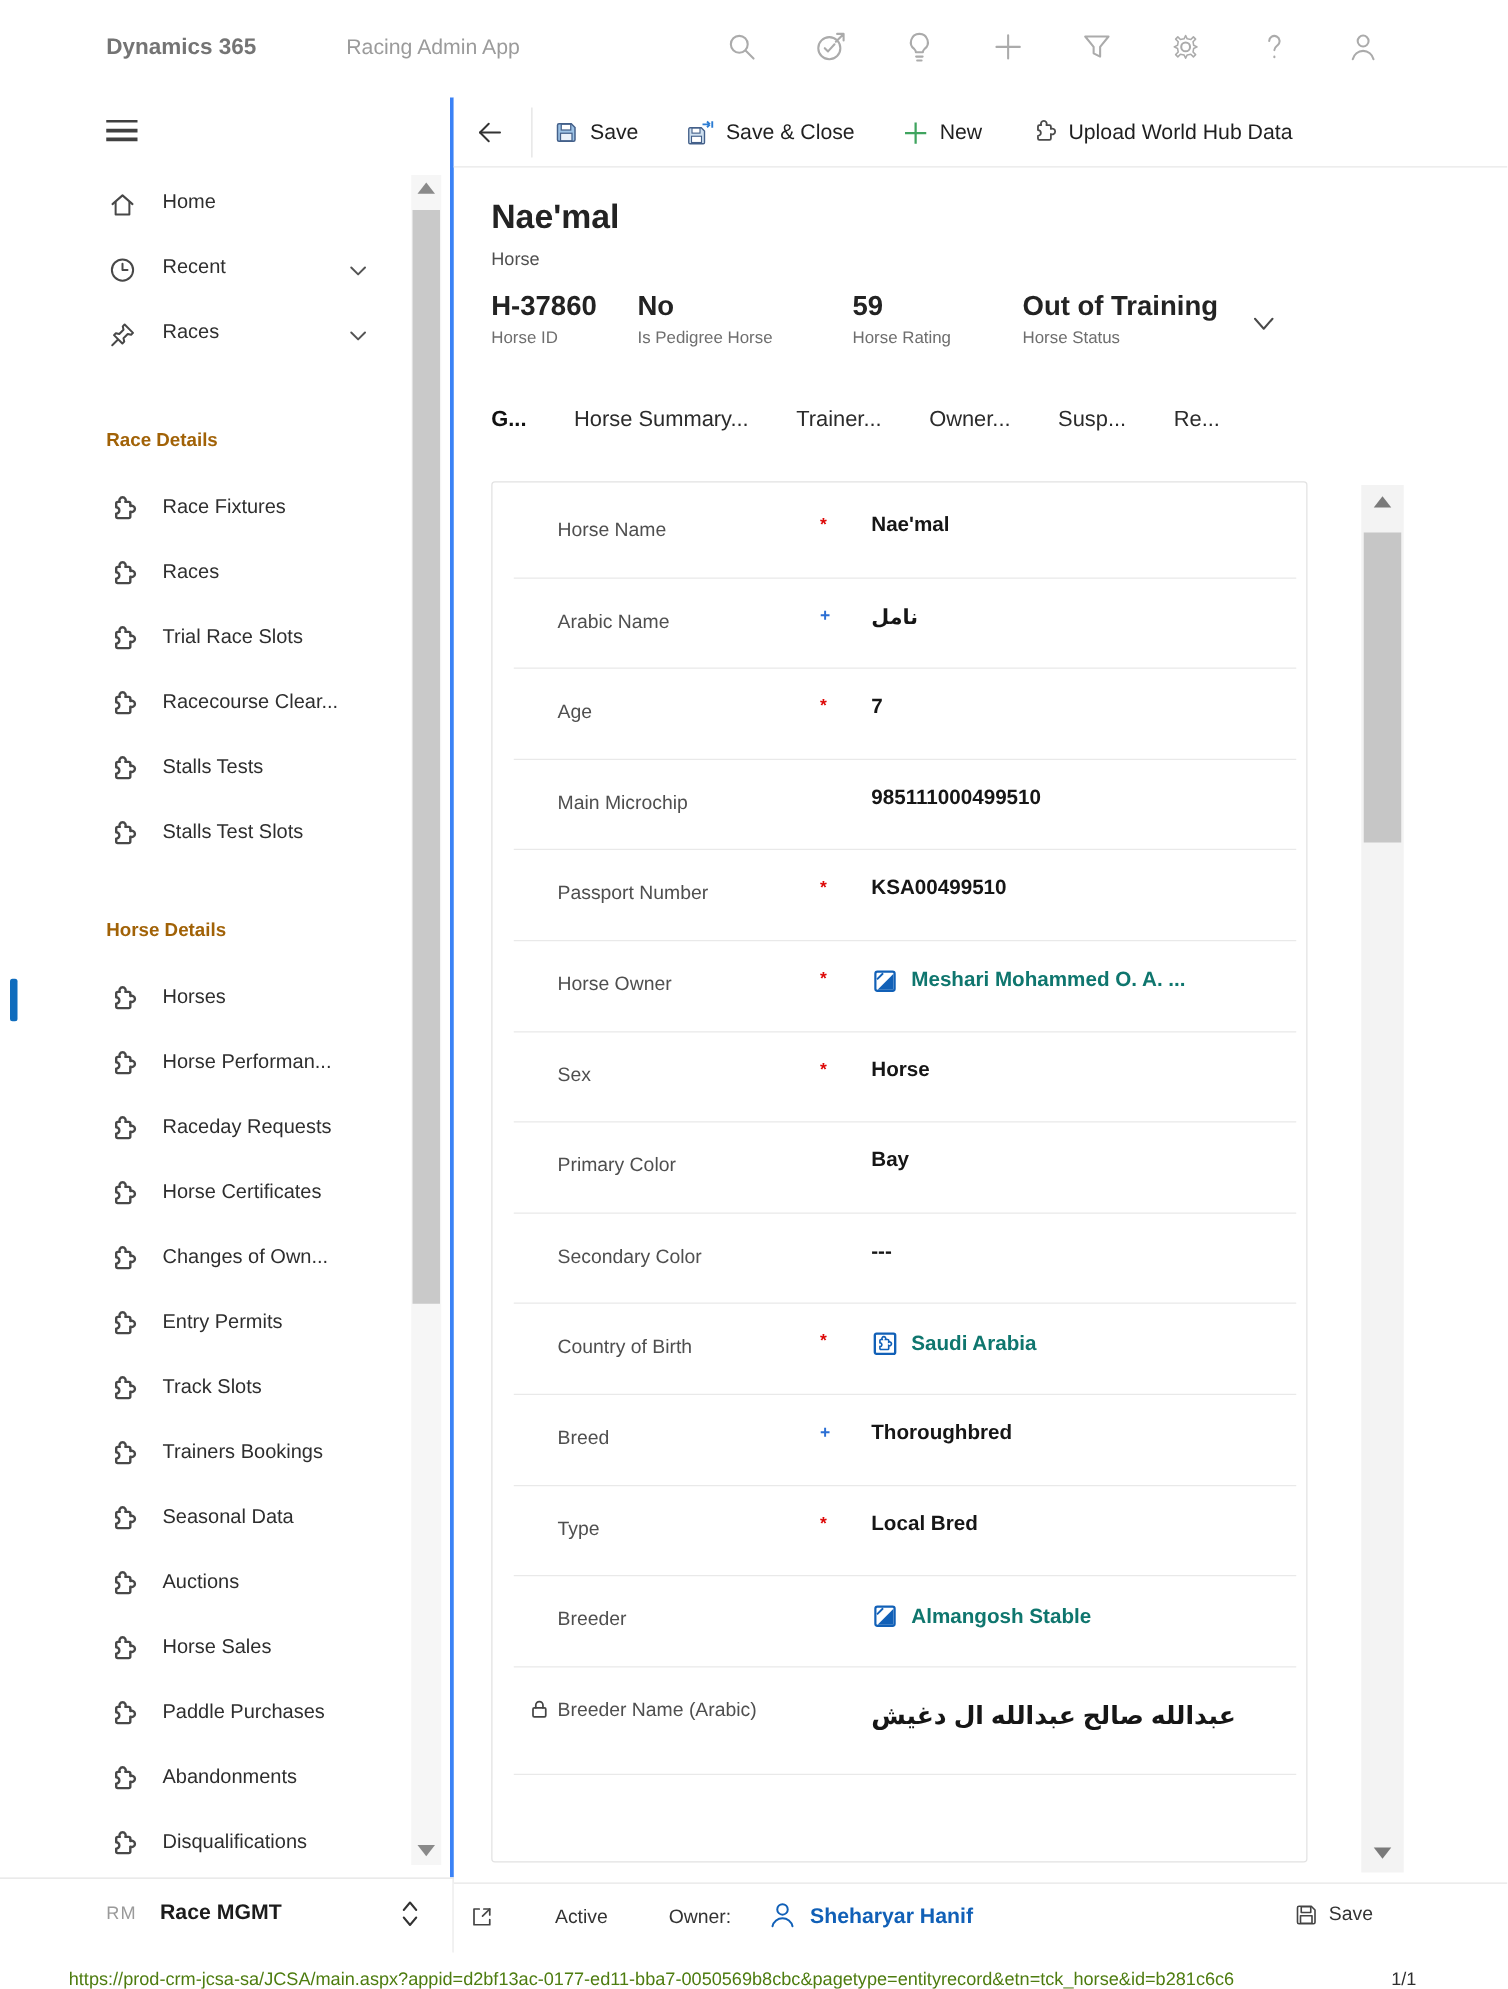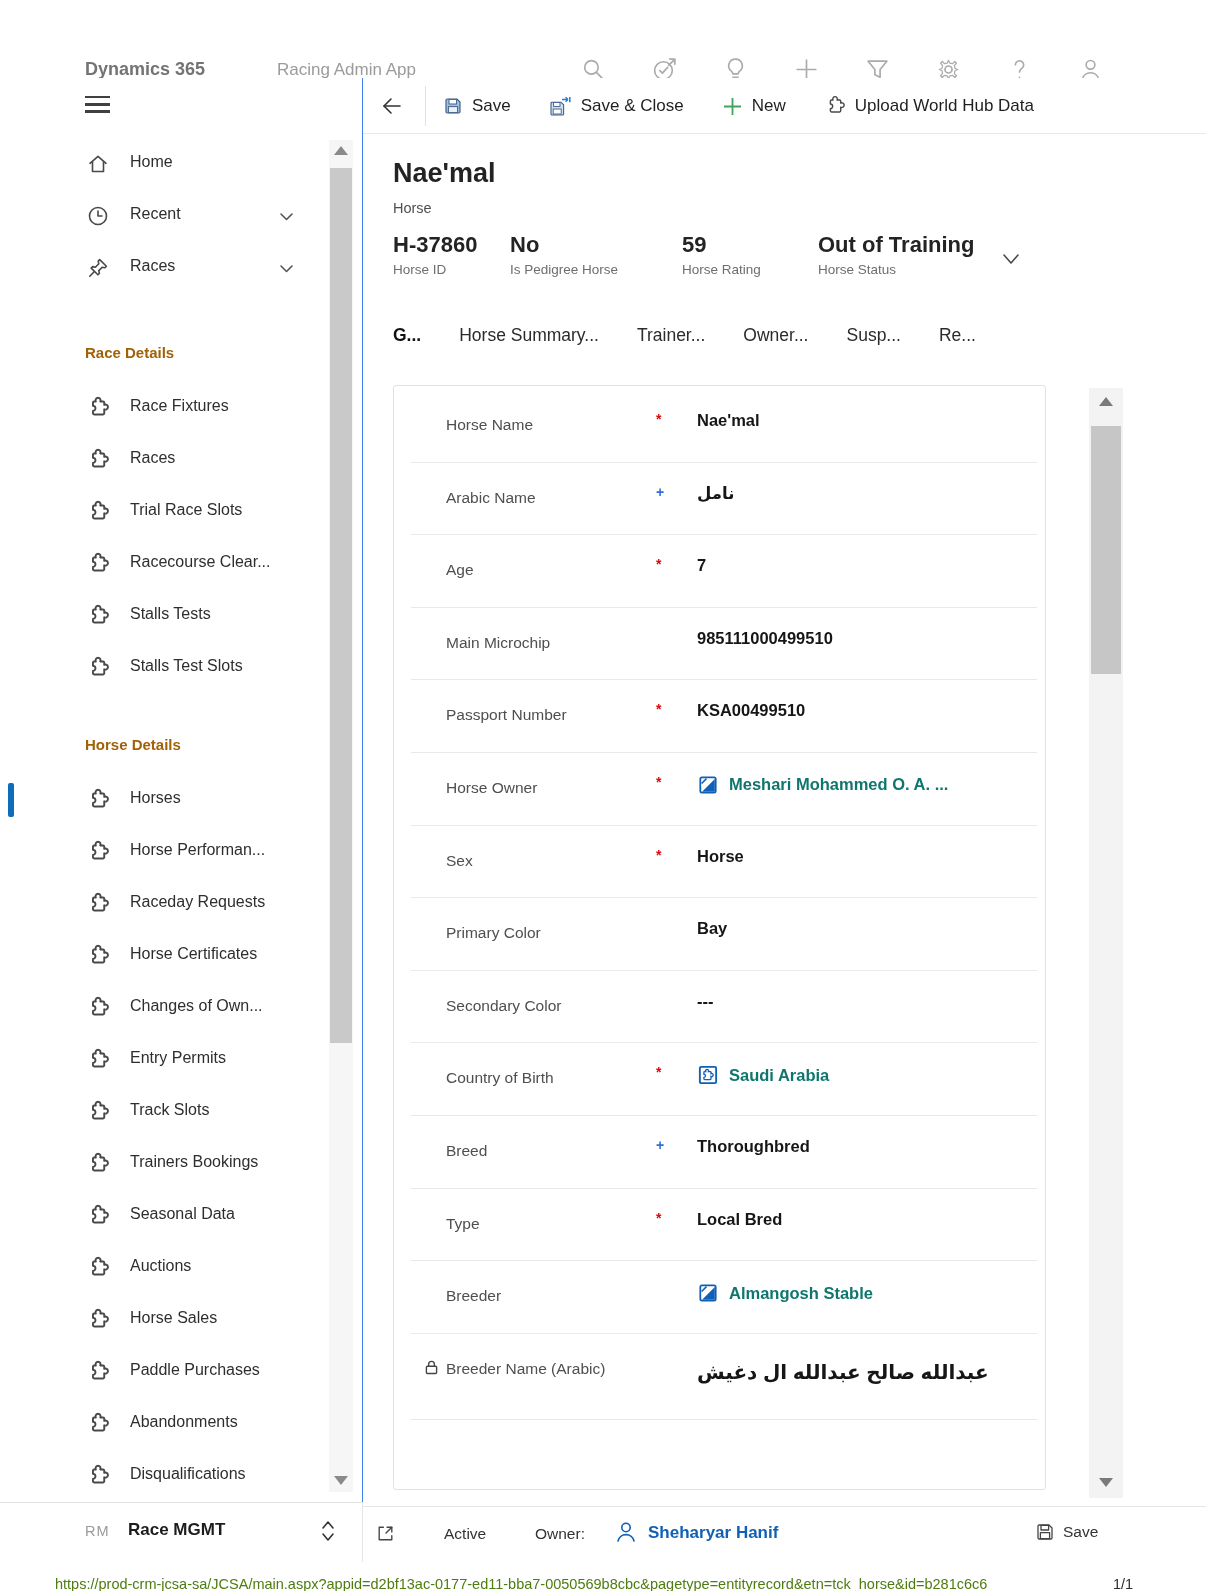--- a/index.html
+++ b/index.html
@@ -1,29 +1,29 @@
 <!DOCTYPE html>
 <html><head>
 <meta charset="utf-8">
 <style>
   * { margin:0; padding:0; box-sizing:border-box; }
   html,body { width:1206px; height:1591px; overflow:hidden; background:#fff;
     font-family:"Liberation Sans","DejaVu Sans",sans-serif; }
   body { position:relative; }
 
   
-  .topbar { position:absolute; left:0; top:0; width:1068px; height:78px; background:#fff;margin-top:32px; }
+  .topbar { position:absolute; left:0; top:0; width:1068px; height:78px; background:#fff; }
   .brand { position:absolute; left:85px; top:27px; font-size:18px; font-weight:700; color:#747474; }
   .appname { position:absolute; left:277px; top:28px; font-size:17px; color:#9b9b9b; }
   .topicons { position:absolute; left:580px; top:24px; display:flex; gap:44px; color:#ababab; }
   .topicons .tico { width:27px; height:27px; display:flex; align-items:center; justify-content:center; }
 
   
   .sidebar { position:absolute; left:0; top:78px; width:363px; height:1424px; background:#fff;
-    border-right:1px solid #3b82f6; overflow:hidden; }
+    border-right:3px solid #3b82f6; overflow:hidden; }
   .hamburger { position:absolute; left:85px; top:18px; width:25px; height:18px; cursor:pointer; }
   .hamburger div { height:2.4px; background:#404040; margin-bottom:4.8px; }
   .nav { position:absolute; left:0; top:60px; width:363px; }
   .side-item { position:relative; height:52px; cursor:pointer; }
   .side-item .sic { position:absolute; left:86px; top:14px; width:24px; height:24px; color:#484848; }
   .side-item .slabel { position:absolute; left:130px; top:15px; font-size:16px; color:#2e2e2e; white-space:nowrap; }
   .side-item .schev { position:absolute; left:276px; top:16px; width:21px; height:21px; color:#555; }
   .side-item .selbar { position:absolute; left:8px; top:9px; width:6px; height:34px; border-radius:2px; }
   .side-header { position:relative; height:52px; }
   .side-header span { position:absolute; left:85px; top:14px; font-size:15px; font-weight:700; color:#a16207; }

